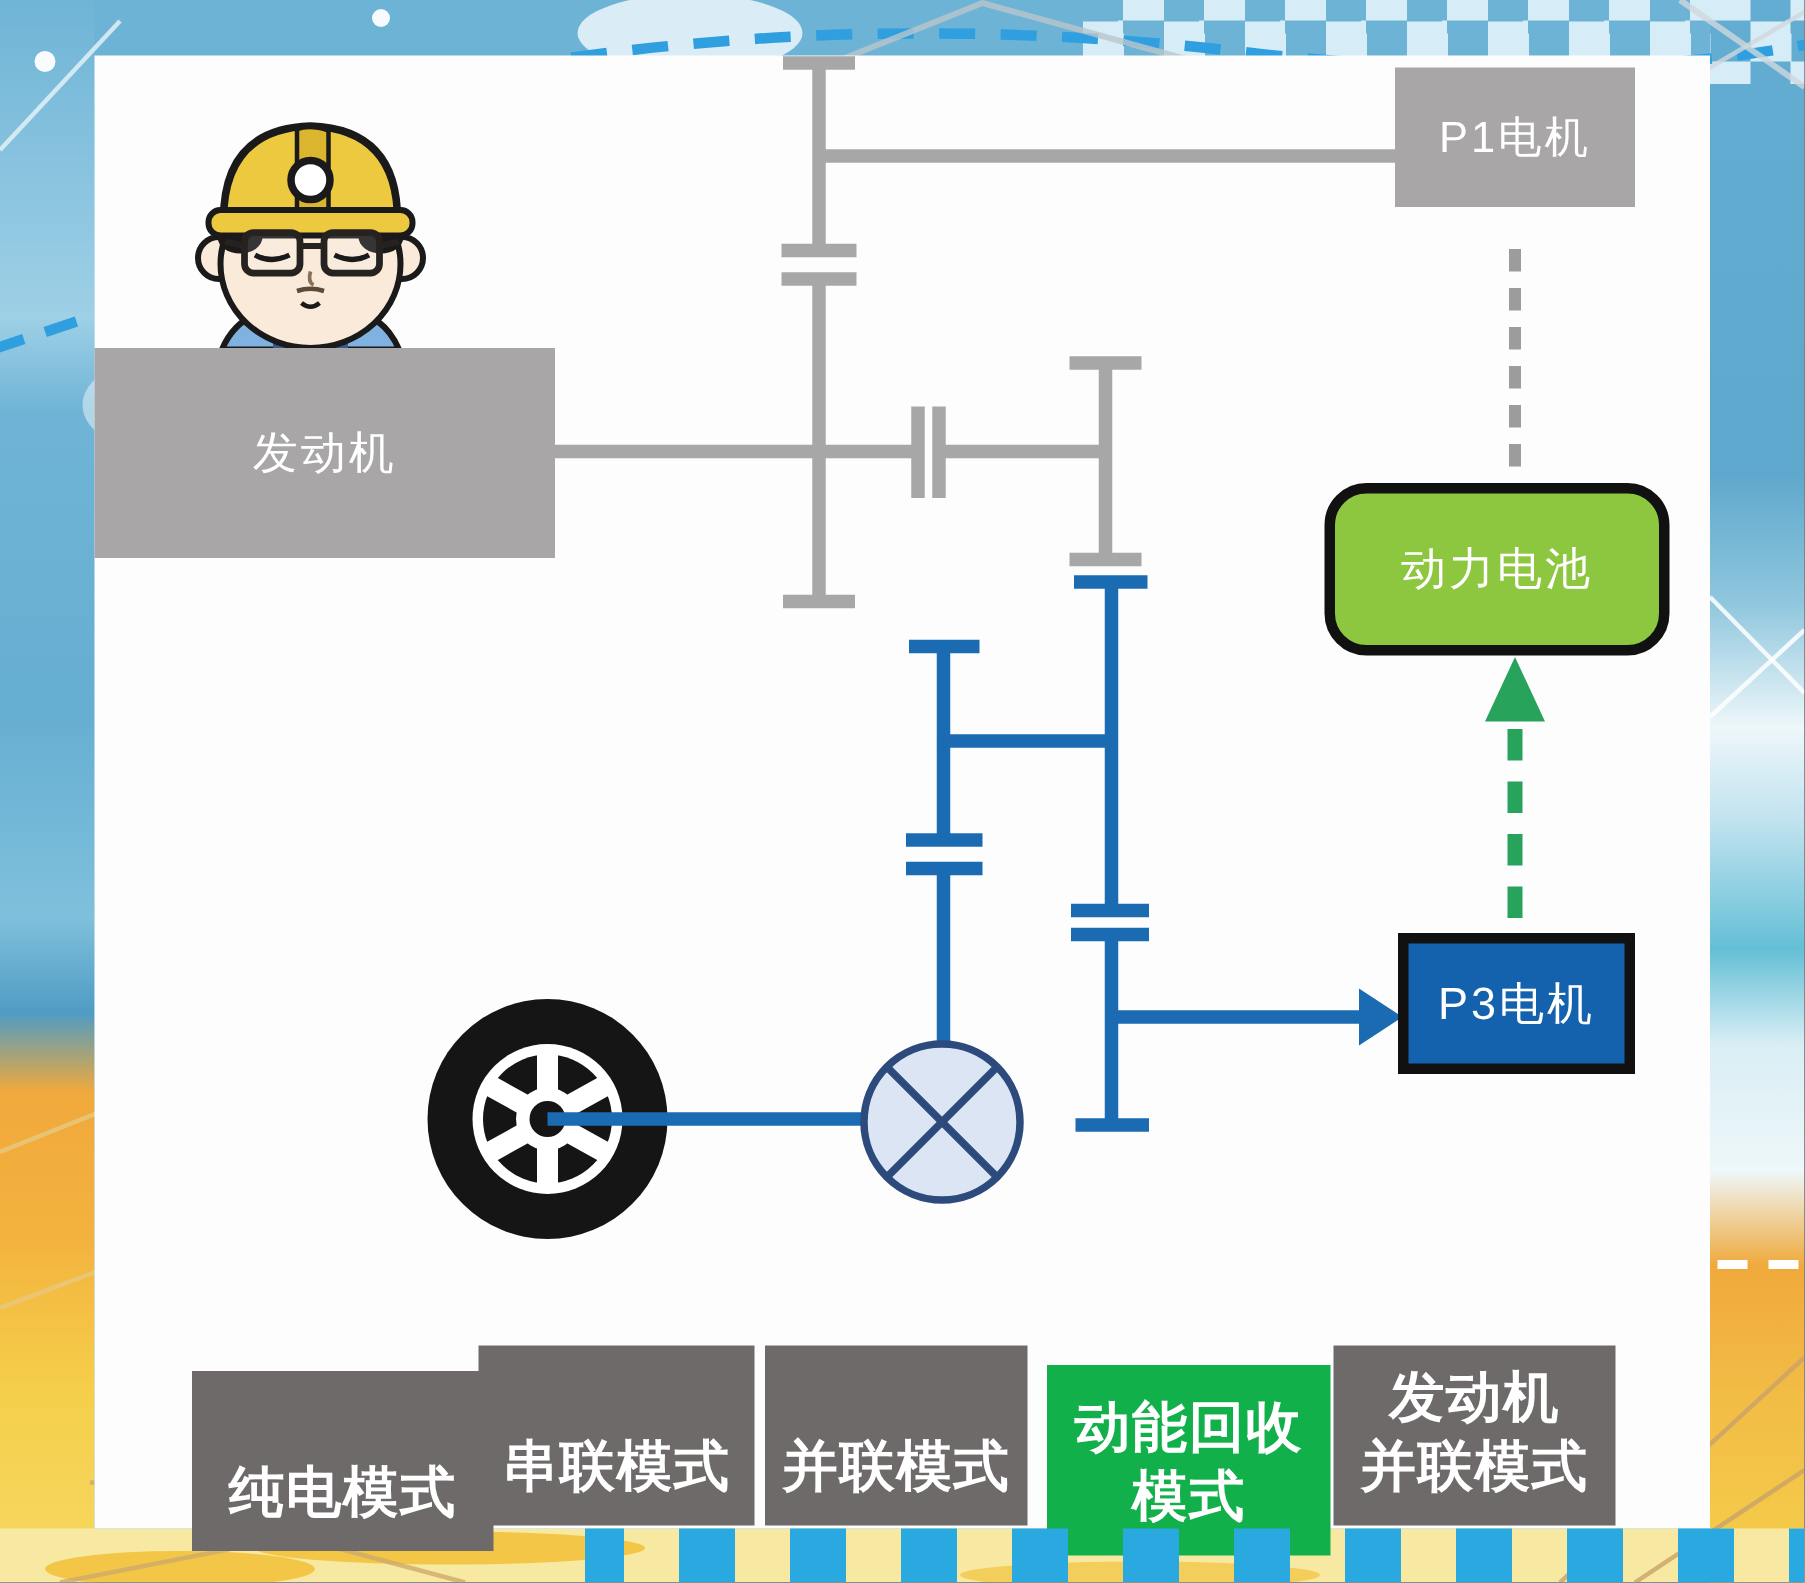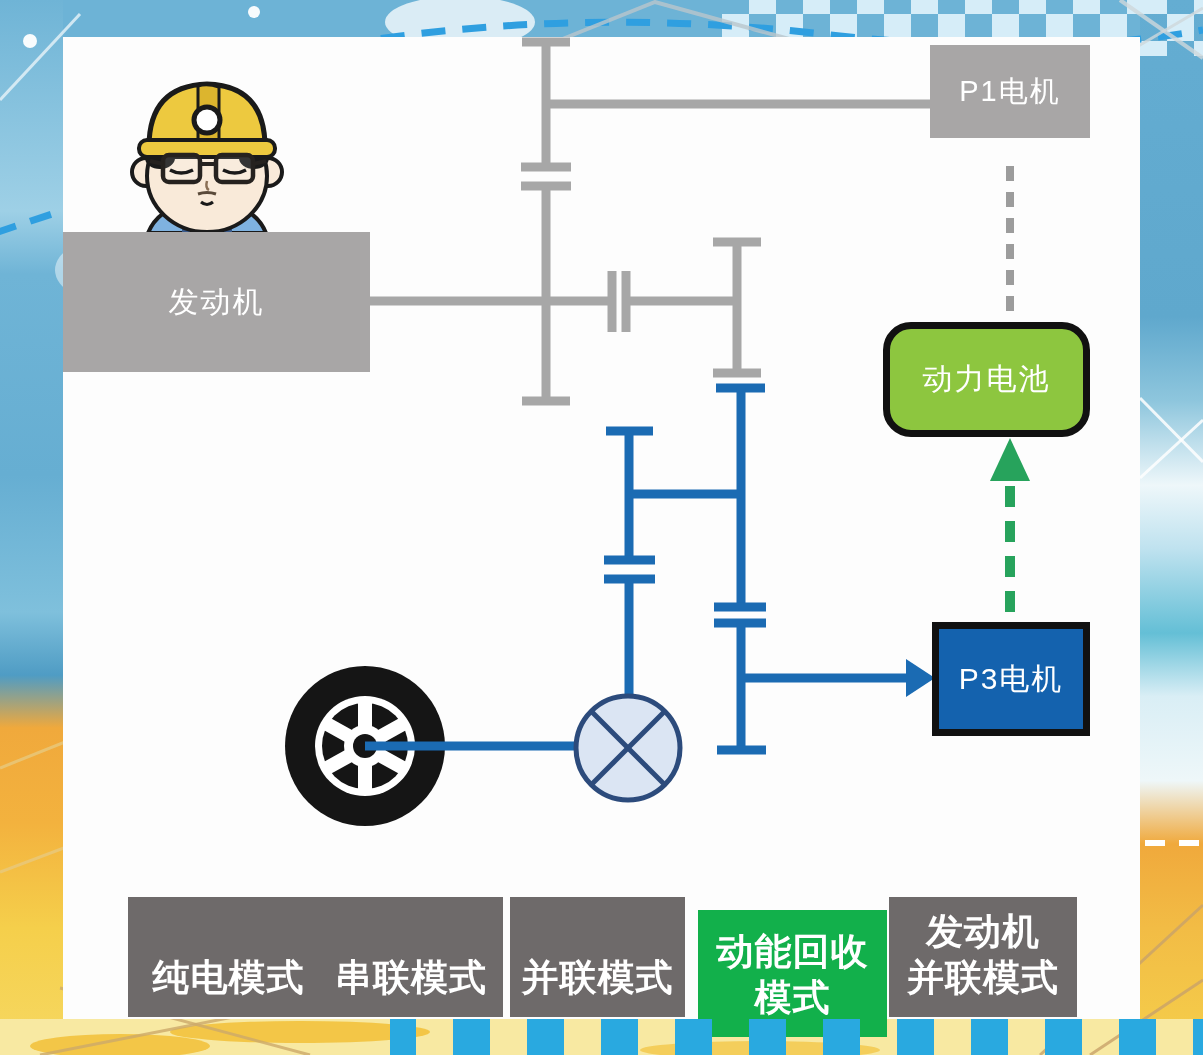--- a/index.html
+++ b/index.html
@@ -30,33 +30,33 @@
     background:repeating-conic-gradient(var(--checker-blue,#29a9e0) 0% 25%, rgba(41,169,224,0) 0% 50%);
     background-size:74px 74px;background-position:26px -1px;}
   .deco,.diagram{position:absolute;left:0;top:0;width:1203px;height:1055px;pointer-events:none;}
   .canvas{position:absolute;left:63px;top:37px;width:1077px;height:982px;background:#fdfdfd;}
 
   
   .box{position:absolute;display:flex;align-items:center;justify-content:center;
        color:var(--label-white,#fff);letter-spacing:2px;}
   .box-engine{left:63px;top:232px;width:307px;height:140px;background:var(--box-gray,#a8a6a6);font-size:30px;}
   .box-p1{left:930px;top:45px;width:160px;height:93px;background:var(--box-gray,#a8a6a6);font-size:29px;}
-  .box-battery{left:883px;top:322px;width:207px;height:115px;background:var(--battery-green,#8dc63f);
+  .box-battery{left:883px;top:322px;width:230px;height:115px;background:var(--battery-green,#8dc63f);
        border:7px solid #111;border-radius:28px;font-size:30px;box-sizing:border-box;}
-  .box-p3{left:932px;top:622px;width:158px;height:114px;background:var(--p3-blue,#1462ae);
+  .box-p3{left:932px;top:622px;width:158px;height:94px;background:var(--p3-blue,#1462ae);
        border:7px solid #111;font-size:30px;box-sizing:border-box;}
 
   
   .mode{position:absolute;top:897px;height:120px;background:var(--mode-gray,#6e6a6a);
         color:#fff;display:flex;flex-direction:column;align-items:center;justify-content:flex-end;
         padding-bottom:16px;box-sizing:border-box;font-size:37px;font-weight:600;
         line-height:46px;letter-spacing:1px;cursor:pointer;}
   .mode span{display:block;white-space:nowrap;}
   .mode.active{background:var(--active-green,#12b04b);top:890px;height:127px;margin-top:20px;}
-  .m1{left:128px;width:201px;}
+  .m1{left:128px;width:201px;margin-top:17px;}
   .m2{left:319px;width:184px;}
   .m3{left:510px;width:175px;}
   .m4{left:698px;width:189px;}
   .m5{left:889px;width:188px;}
 
   
   .gray-line{stroke:var(--shaft-gray,#a7a7a7);stroke-width:9;fill:none;}
   .gray-dash{stroke:var(--dashed-gray,#9c9c9c);stroke-width:8;fill:none;stroke-dasharray:15 11;}
   .blue-line{stroke:var(--shaft-blue,#1b6bb3);stroke-width:9;fill:none;}
   .blue-fill{fill:var(--shaft-blue,#1b6bb3);}

